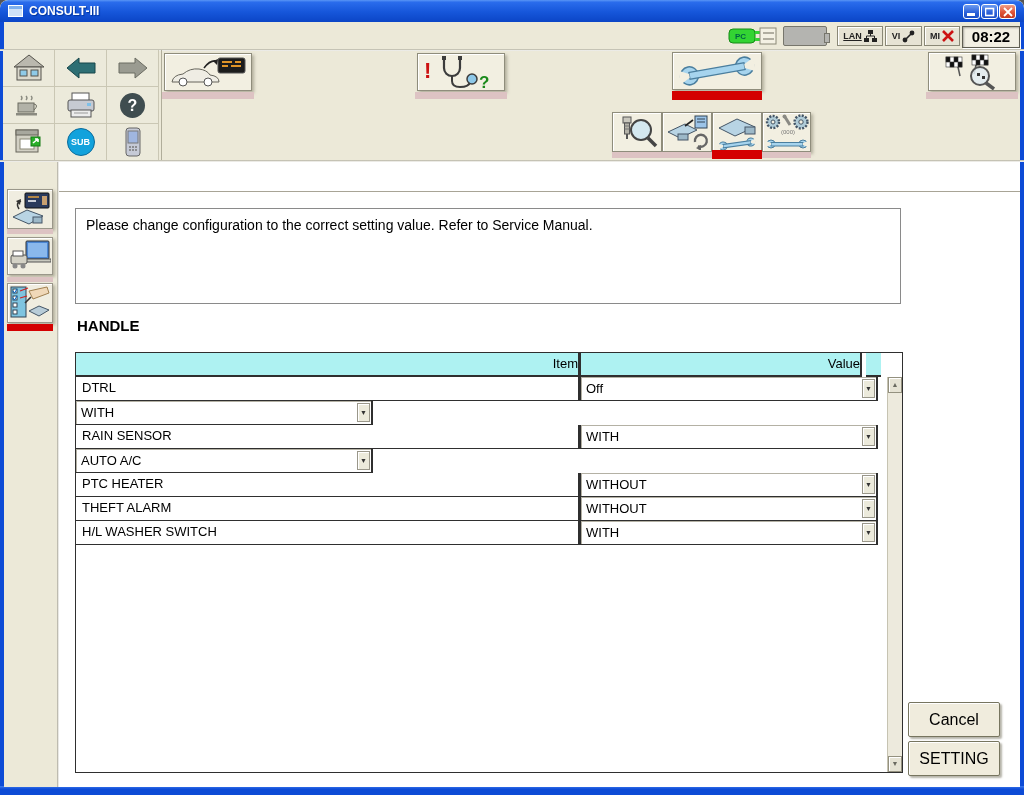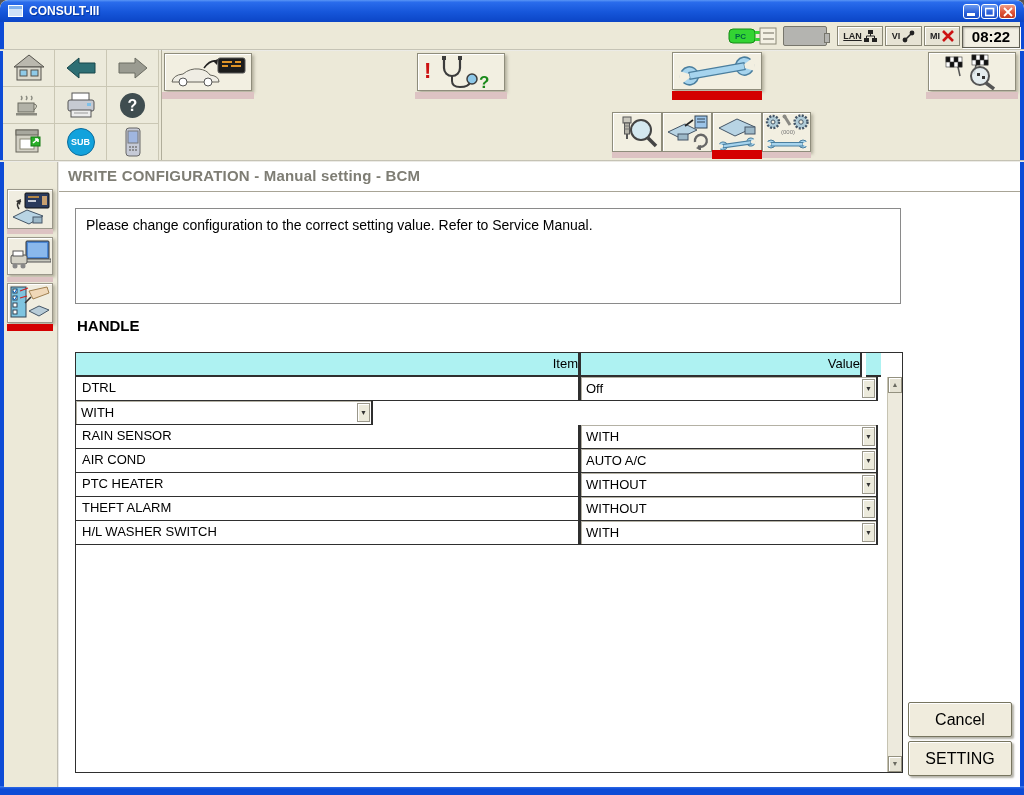--- a/index.html
+++ b/index.html
@@ -94,21 +94,21 @@
   .combo-arrow { position:absolute; right:1px; top:2px; width:13px; height:19px;
     background:#eceadb; border:1px solid #9a978a; box-shadow:inset 1px 1px 0 #fff;
     font-size:7px; color:#333; text-align:center; line-height:18px; }
   .vscroll { position:absolute; right:0; top:24px; bottom:0; width:15px;
     background:#edeadd; border-left:1px solid #c6c3b2; }
   .scrollbtn { position:absolute; left:0; width:14px; height:16px; background:#e6e3d4;
     border:1px solid #94917f; box-shadow:inset 1px 1px 0 #fff; font-size:7px; color:#6a6a60;
     text-align:center; line-height:14px; }
   .scrollbtn.up { top:0; } .scrollbtn.down { bottom:0; }
 
-  .actbtn { position:absolute; left:908px; width:104px; height:35px; background:#f0ecdd;
+  .actbtn { position:absolute; left:908px; width:92px; height:35px; background:#f0ecdd;
     border:1px solid #77755f; border-radius:2px; box-shadow:inset 1px 1px 0 #fff, 2px 2px 2px rgba(110,105,85,.5);
     font-size:16px; color:#000; display:flex; align-items:center; justify-content:center;
     font-family:"Liberation Sans", sans-serif; }
 </style>
 </head>
 <body>
 
 <div class="window">
 
   <div class="titlebar">
@@ -406,21 +406,20 @@
       <path d="M11 6 l8-3 M11 13 l7-2" stroke="#c22" stroke-width="1.2"></path>
       <polygon points="20,6 38,2 40,8 24,14" fill="#f0d8b8" stroke="#a08050"></polygon>
       <line x1="22" y1="12" x2="16" y2="18" stroke="#333" stroke-width="1.6"></line>
       <polygon points="20,26 30,21 40,25 30,31" fill="#b8ccd8" stroke="#456"></polygon>
     </svg>
   </div>
   <div class="sbstrip red" style="top:324px;"></div>
   <div class="sidebar-sep"></div>
 
   <div class="content"></div>
-  <div class="page-title">WRITE CONFIGURATION - Manual setting - BCM</div>
   <div class="title-underline"></div>
 
   <div class="message-box">Please change configuration to the correct setting value. Refer to Service Manual.</div>
   <div class="section-label">HANDLE</div>
 
   <div class="table-outer">
     <div class="thead">
       <div class="th th-item">Item</div>
       <div class="th th-value">Value</div>
       <div class="th-gap"></div>
@@ -441,21 +440,20 @@
       </div>
     </div>
     <div class="trow">
       <div class="td-item">RAIN SENSOR</div>
       <div class="td-value">
         <div class="combo">WITH</div>
         <div class="combo-arrow">▼</div>
       </div>
     </div>
     <div class="trow">
-      <div class="td-item">AIR COND</div>
       <div class="td-value">
         <div class="combo">AUTO A/C</div>
         <div class="combo-arrow">▼</div>
       </div>
     </div>
     <div class="trow">
       <div class="td-item">PTC HEATER</div>
       <div class="td-value">
         <div class="combo">WITHOUT</div>
         <div class="combo-arrow">▼</div>

